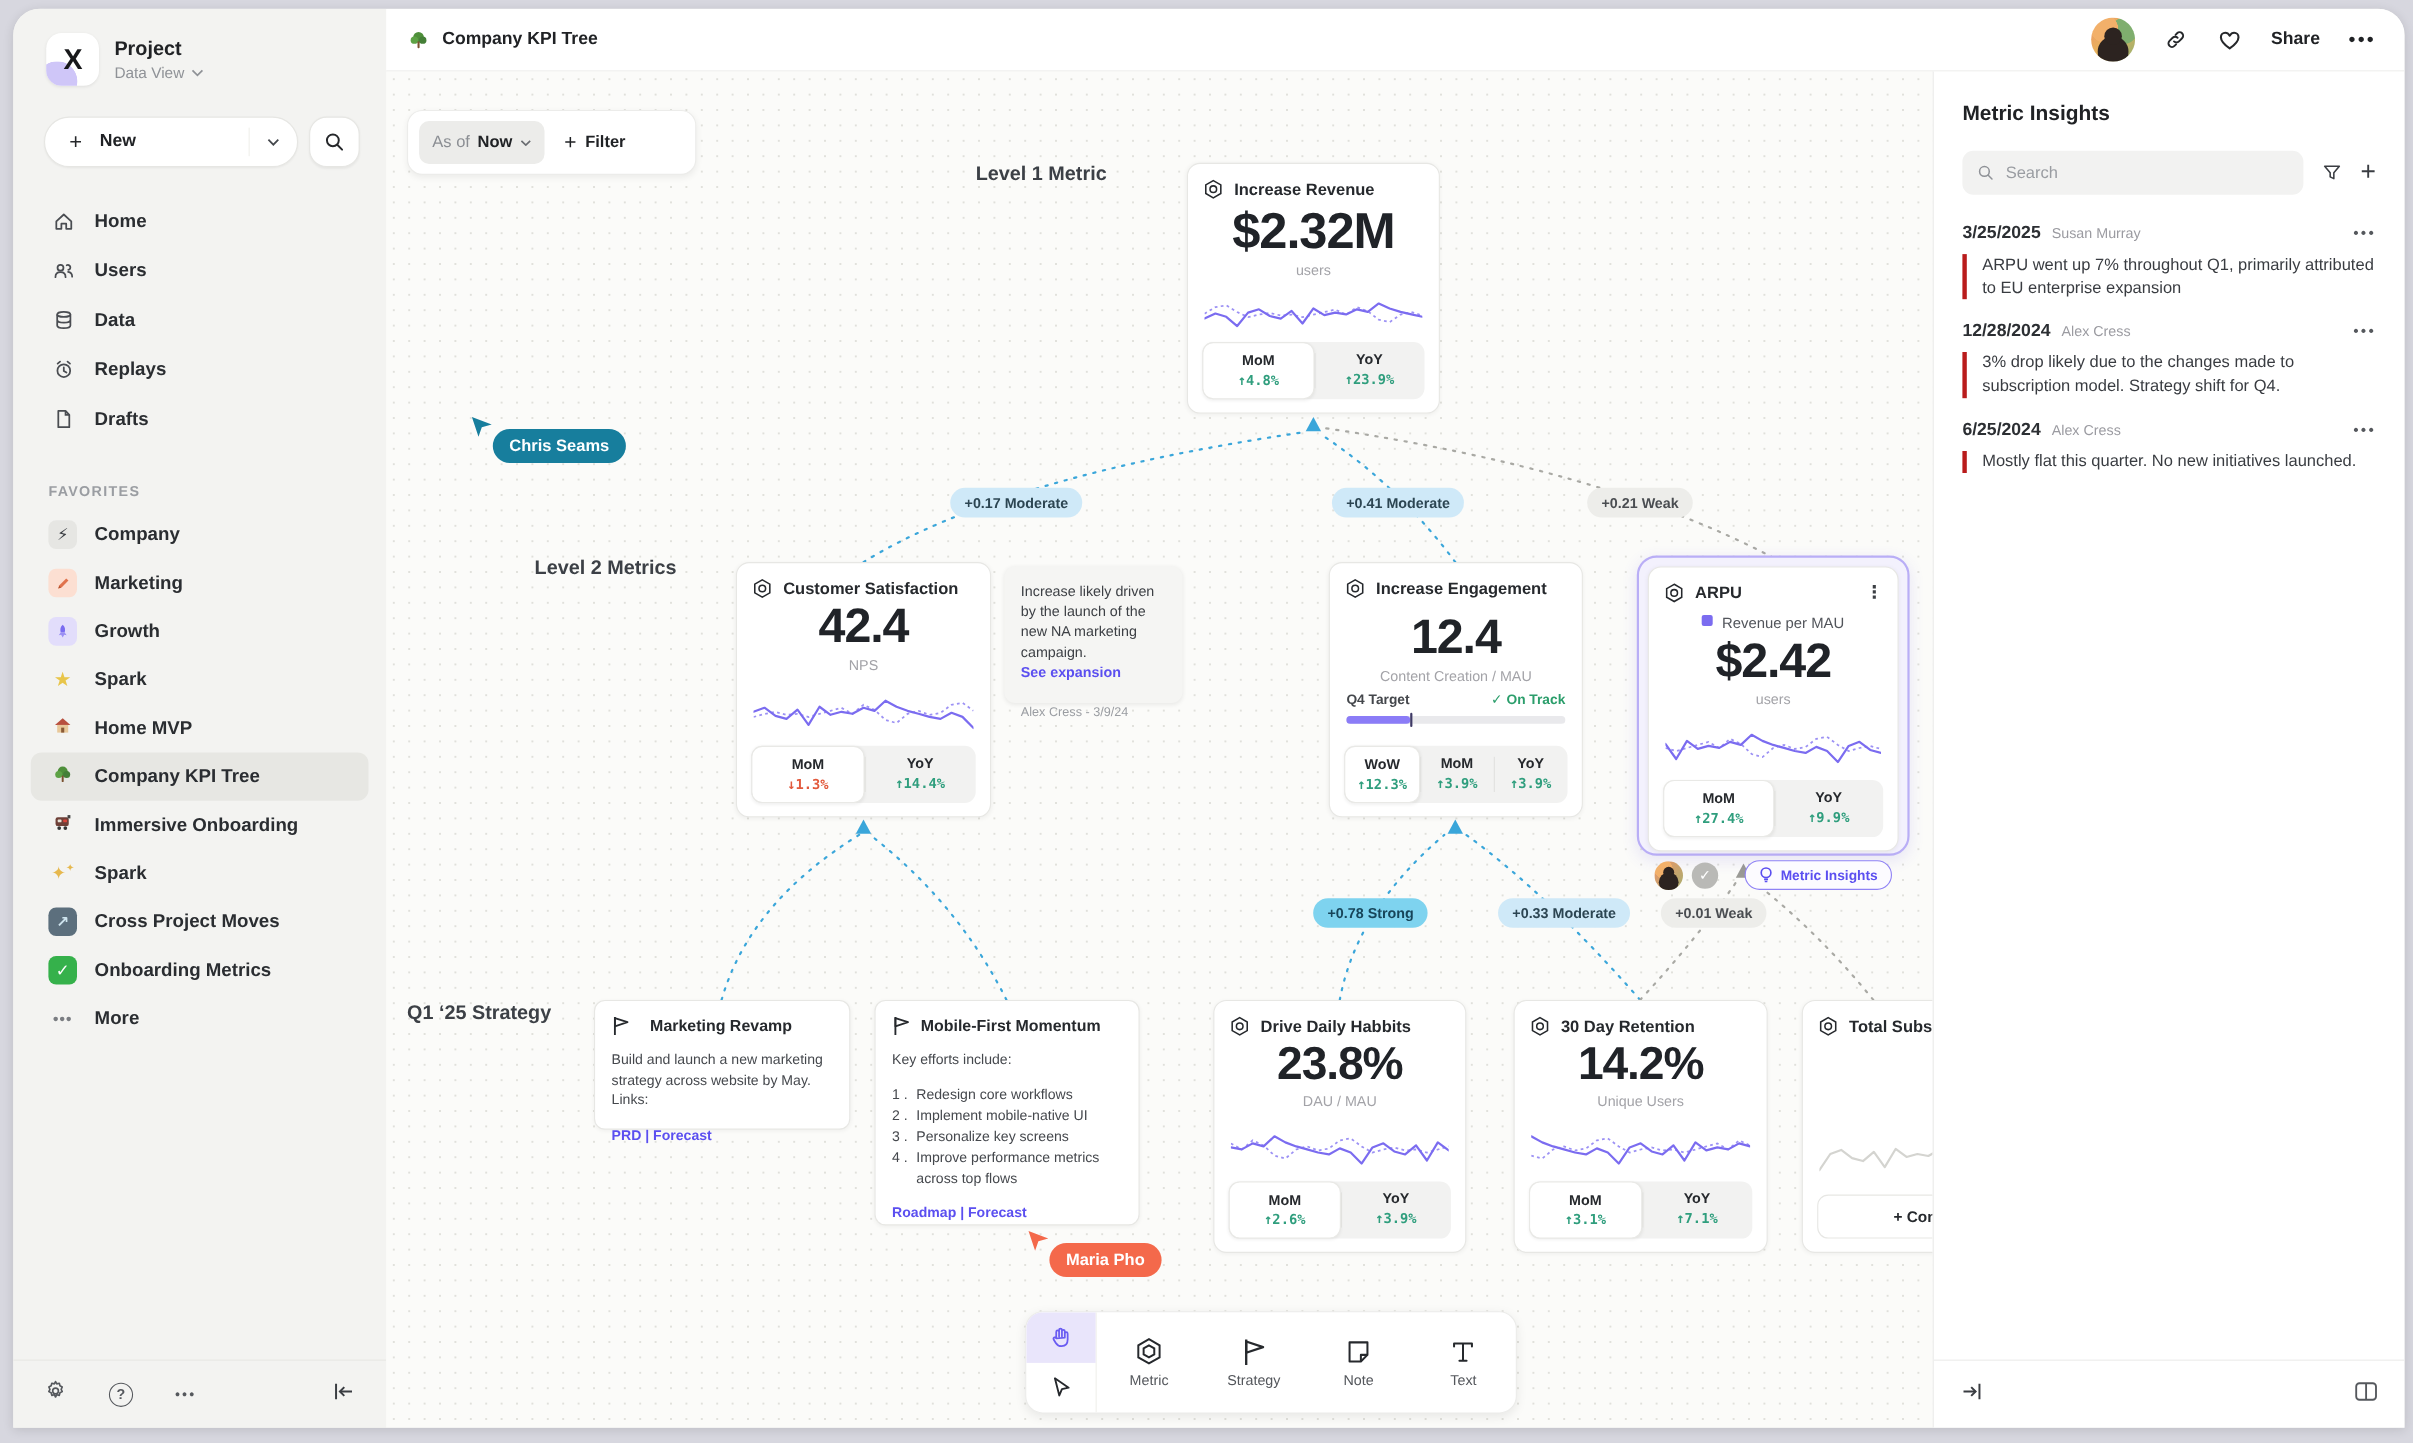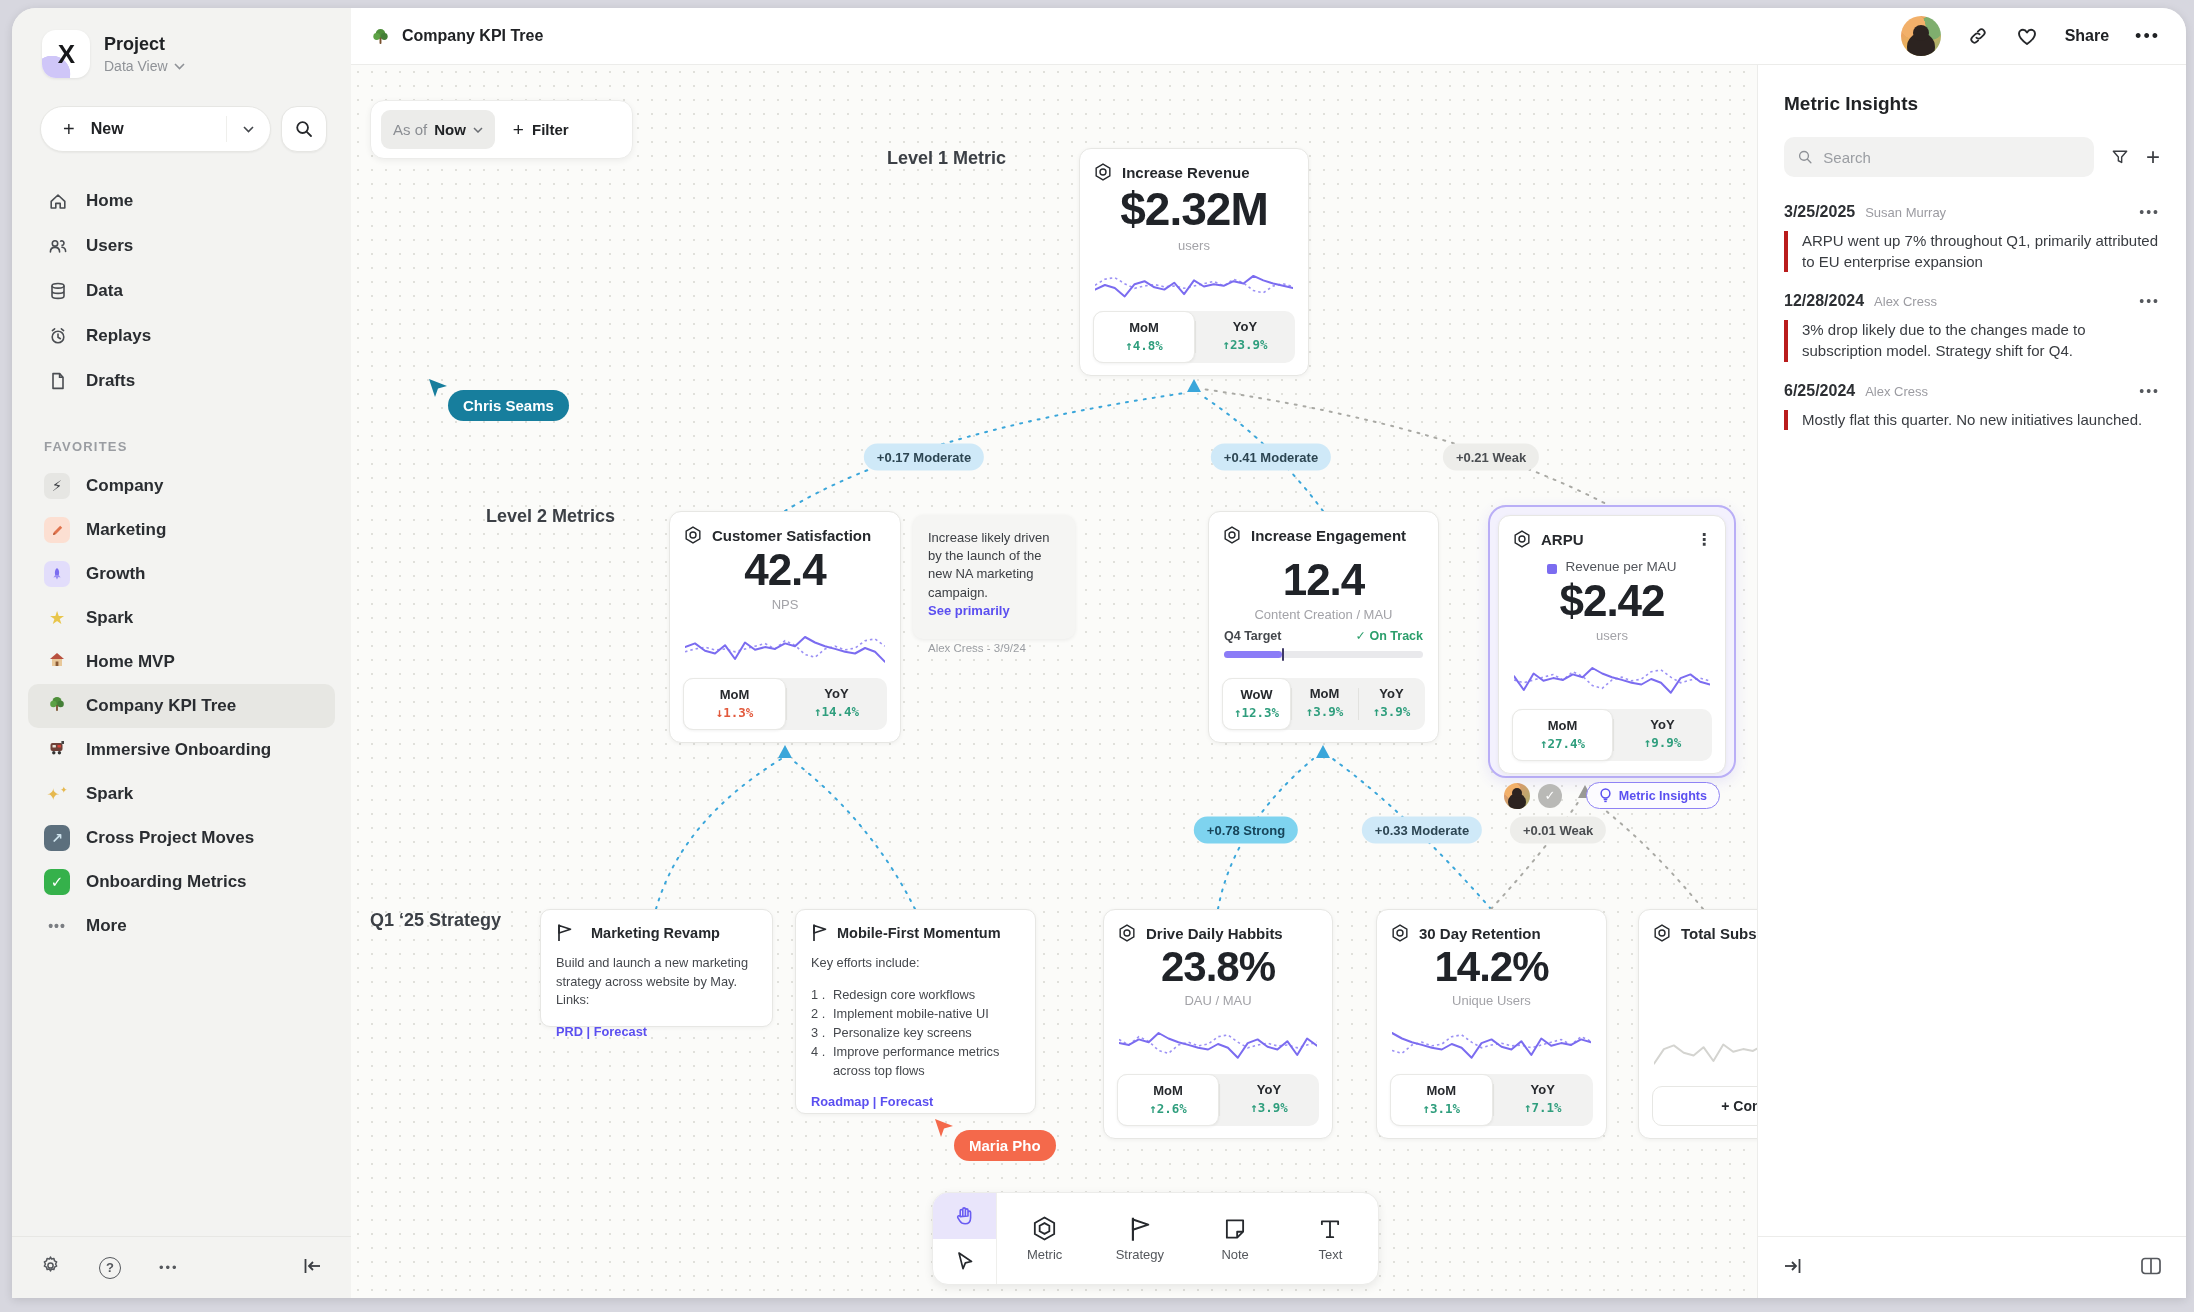--- a/index.html
+++ b/index.html
@@ -68,21 +68,21 @@
   .munit { text-align:center; font-size:13px; color:#a3a3a8; margin-top:2px; }
   .spark { height:52px; margin:10px 2px 4px; }
   .stats { display:flex; background:#f2f2f1; border-radius:10px; margin-top:auto; }
   .scell { flex:1; text-align:center; padding:8px 4px 9px; position:relative; }
   .scell.on { background:#fff; border:1px solid #e9e9e6; border-radius:10px; box-shadow:0 1px 3px rgba(0,0,0,.06); }
   .scell + .scell:not(.on)::before { content:""; position:absolute; left:0; top:10px; bottom:10px; width:1px; background:#e2e2df; }
   .slab { font-size:13px; font-weight:700; color:#26292d; }
   .sval { font-family:"DejaVu Sans Mono",monospace; font-size:12.5px; font-weight:700; margin-top:3px; }
   .up { color:#2f9e7d; } .down { color:#e2593c; }
 
-  .legend { display:flex; align-items:flex-end; justify-content:center; gap:8px; font-size:13.5px; color:#505archive358; color:#52555b; margin-top:10px; }
+  .legend { display:flex; align-items:flex-start; justify-content:center; gap:8px; font-size:13.5px; color:#505archive358; color:#52555b; margin-top:10px; }
   .legend-sq { width:10px; height:10px; border-radius:2px; background:#7b6cf0; }
 
   .target-row { display:flex; align-items:center; justify-content:space-between; margin:6px 2px 8px; }
   .t-lab { font-size:12.5px; font-weight:700; color:#44474c; }
   .t-status { font-size:12.5px; font-weight:700; color:#2b9e6b; }
   .t-track { height:7px; background:#e9e9ec; border-radius:4px; margin:0 2px 10px; position:relative; }
   .t-fill { position:absolute; left:0; top:0; bottom:0; width:29%; background:#8b7cf7; border-radius:4px; }
   .t-mark { position:absolute; left:29%; top:-3px; width:2.5px; height:13px; background:#3f3a66; border-radius:2px; }
 
   .arpu-wrap { position:absolute; background:#f3f1fd; border:2px solid #b9aef6; border-radius:18px; box-shadow:0 4px 14px rgba(90,70,220,.12); padding:8px; display:flex; flex-direction:column; }
@@ -437,21 +437,21 @@
               </div>
             <div class="scell">
                 <div class="slab">YoY</div>
                 <div class="sval up">↑14.4%</div>
               </div>
           </div>
         </div>
 
         <div class="notecard" style="left:562px;top:450px;width:162px;height:124px">
           <span>Increase likely driven by the launch of the new NA marketing campaign.</span>
-          <div class="notelink">See primarily</div>
+          <div class="notelink">See expansion</div>
           <div class="noteauthor">Alex Cress - 3/9/24</div>
         </div>
 
         <div class="mcard" style="left:857px;top:446px;width:231px;height:232px">
           <div class="mhead">
             <svg width="20" height="20" viewBox="0 0 24 24">
                 <polygon points="12,2.6 20.2,7.3 20.2,16.7 12,21.4 3.8,16.7 3.8,7.3" fill="none" stroke="#26292d" stroke-width="1.7"></polygon>
                 <circle cx="12" cy="12" r="3.6" fill="none" stroke="#26292d" stroke-width="1.7"></circle>
               </svg>
             <span>Increase Engagement</span>

